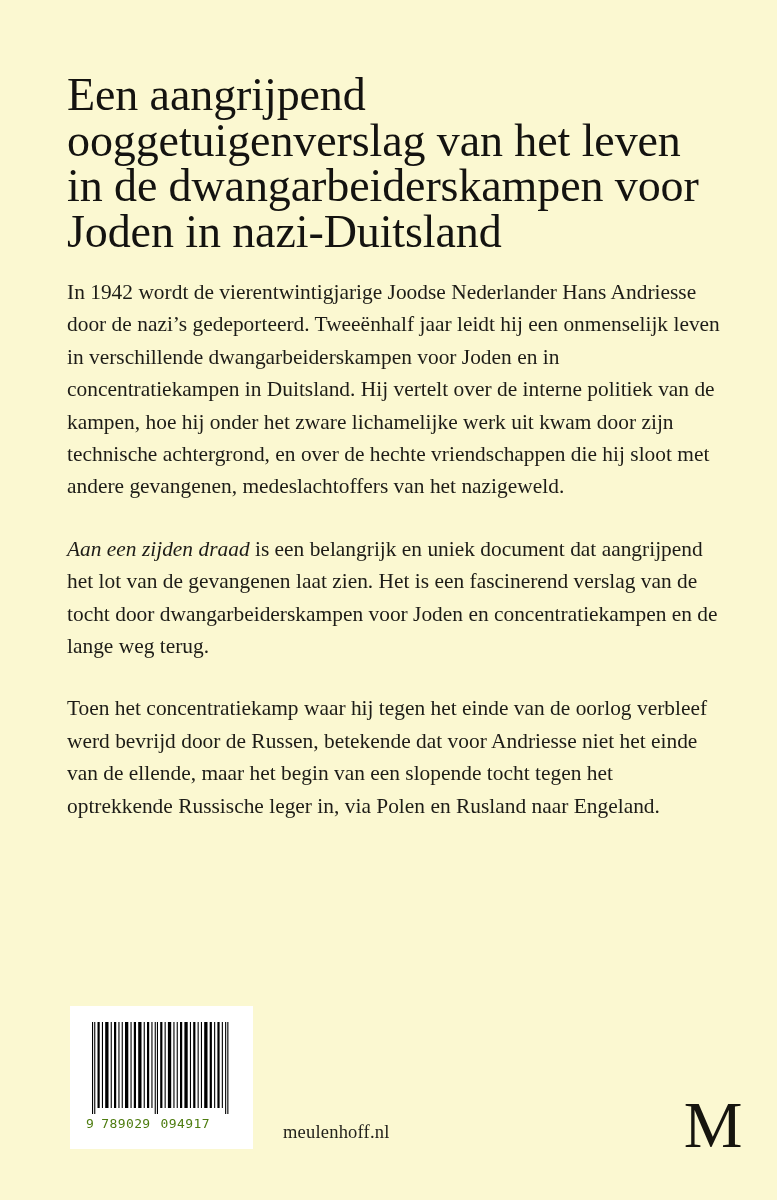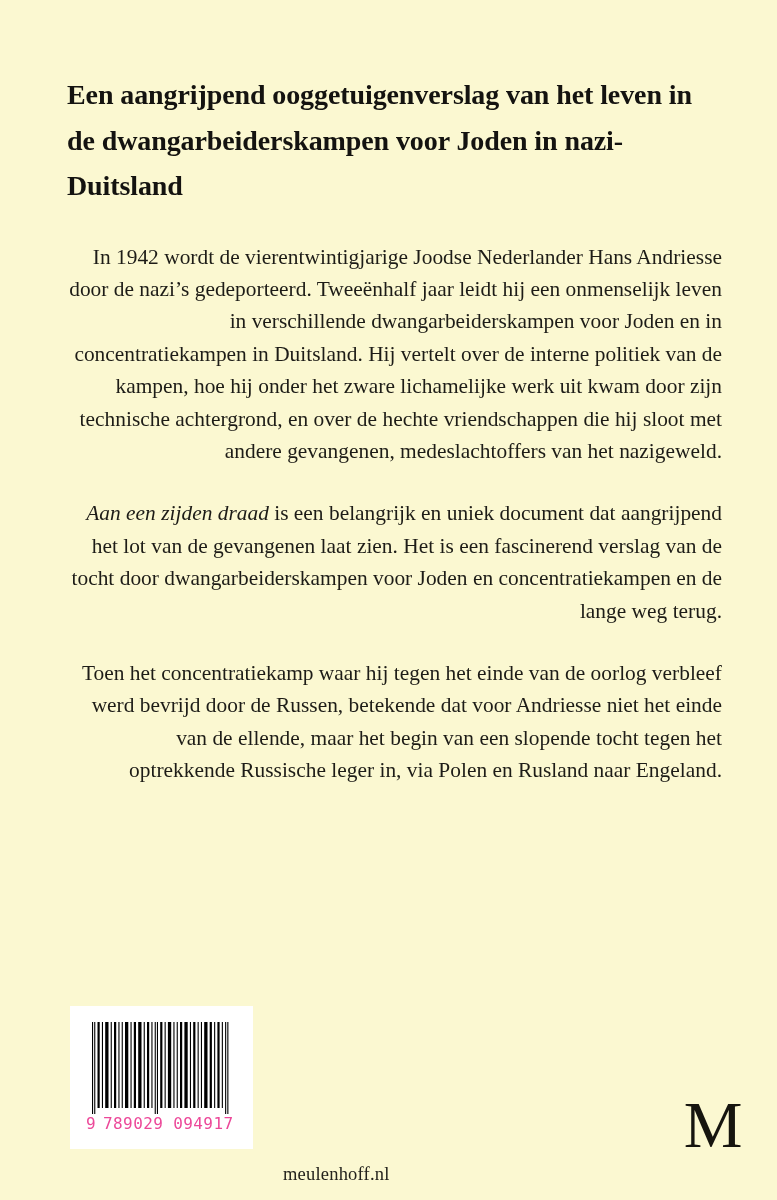--- a/index.html
+++ b/index.html
@@ -26,32 +26,31 @@
 
   .content {
     position: absolute;
     left: 67px;
     top: 72px;
     width: 655px;
   }
 
   .headline {
     font-family: "Liberation Serif", "DejaVu Serif", serif;
-    font-size: 28px;
+    font-size: 46px;
     line-height: 45.5px;
-    font-weight: 700;
+    font-weight: 400;
     color: #141310;
     letter-spacing: -0.1px;
-    margin: 0 0 32px 0;
+    margin: 0 0 22px 0;
     width: 650px;
   }
 
   .blurb {
     margin-top: 6px;
-    text-align: right;
   }
 
   .para {
     font-size: 21.4px;
     line-height: 32.4px;
     color: #1d1c17;
     margin: 0 0 30px 0;
     width: 655px;
     letter-spacing: 0.01px;
   }
@@ -88,33 +87,33 @@
     display: block;
   }
 
   .barcode-digits {
     position: absolute;
     left: 16px;
     top: 108px;
     width: 152px;
     height: 20px;
     font-family: "DejaVu Sans Mono", "Liberation Mono", monospace;
-    font-size: 16px;
+    font-size: 13px;
     line-height: 20px;
-    color: #ec4899;
+    color: #4d7c0f;
     letter-spacing: 0.4px;
     white-space: nowrap;
   }
   .bd-lead { margin-right: 7px; }
   .bd-left { margin-right: 10px; }
 
   .imprint-url {
     position: absolute;
     left: 283px;
-    top: 1162px;
+    top: 1120px;
     font-size: 18.5px;
     line-height: 24px;
     color: #23221c;
     letter-spacing: 0.2px;
   }
 
   .publisher-logo {
     position: absolute;
     left: 683px;
     top: 1094px;

